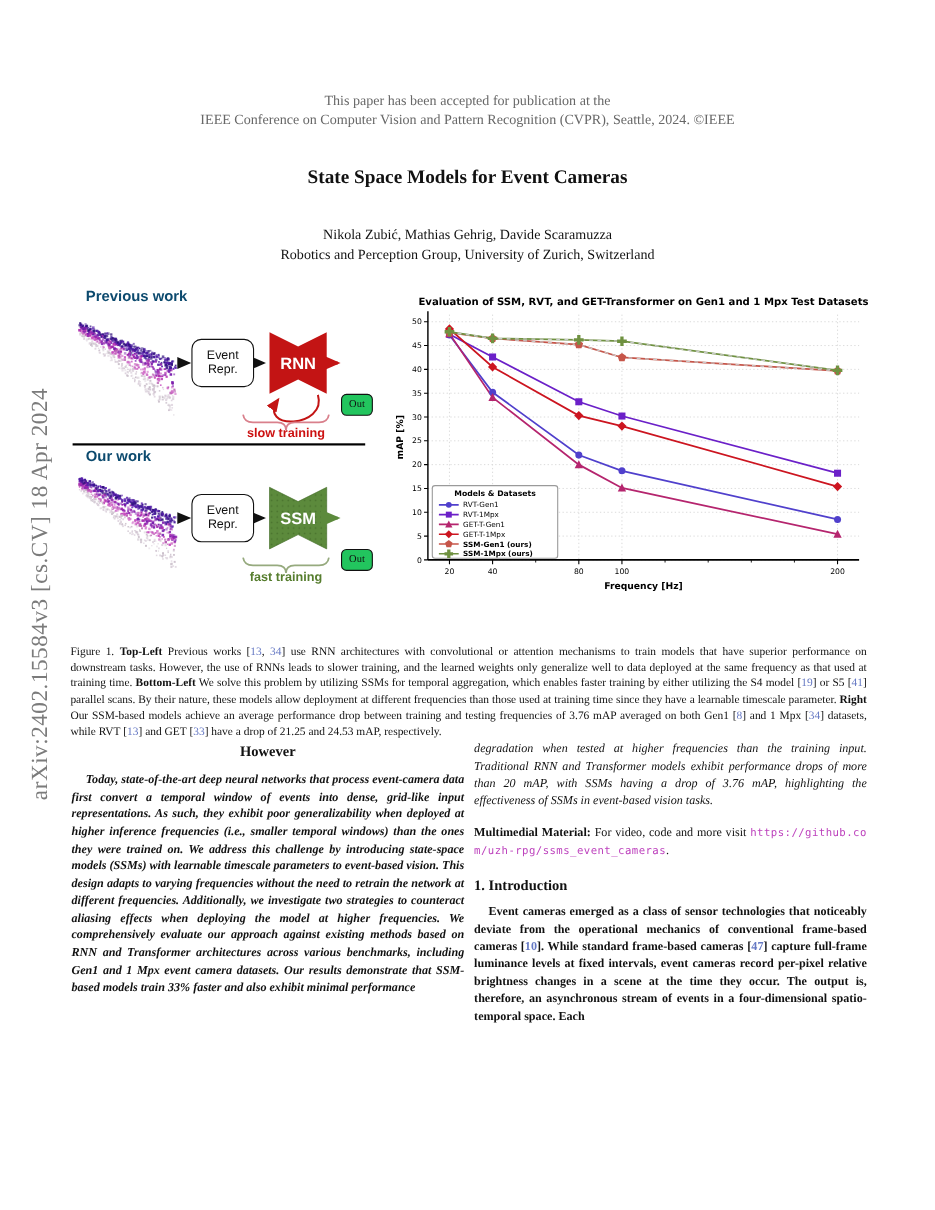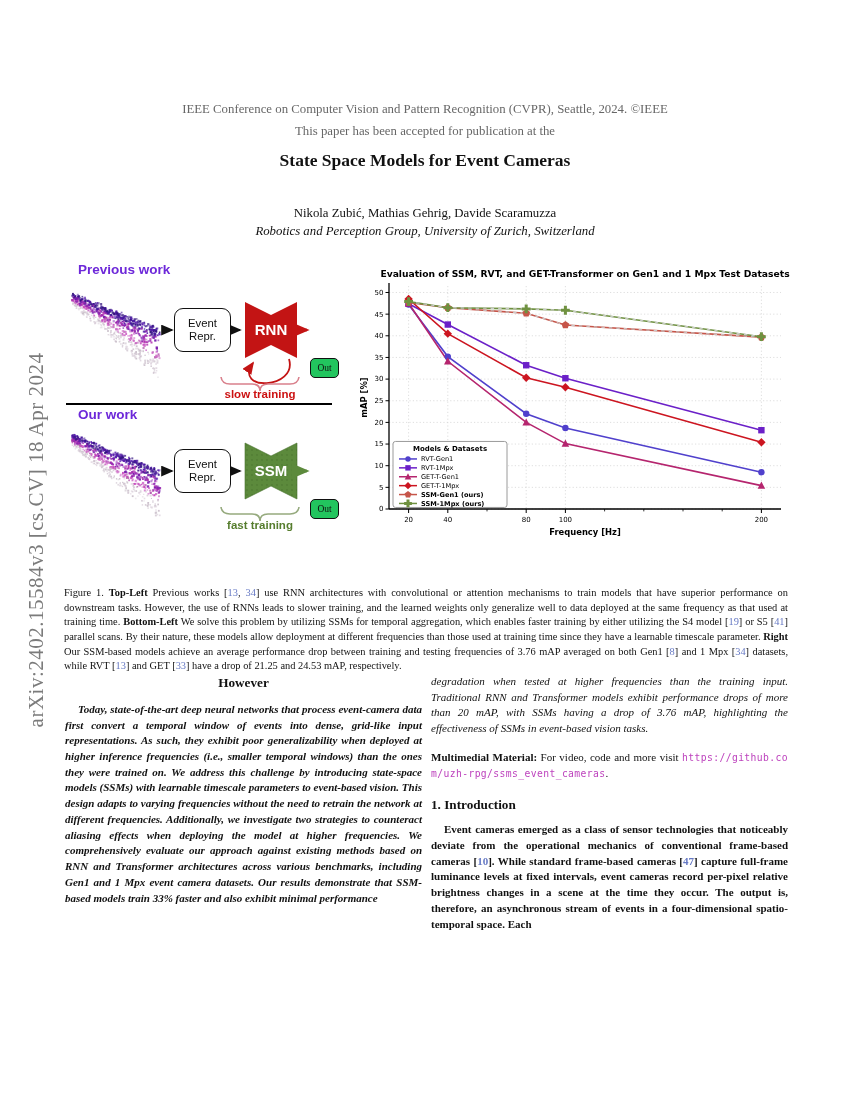--- a/index.html
+++ b/index.html
@@ -2,27 +2,27 @@
 <html><head>
 <meta charset="utf-8">
 <style>
   html,body{margin:0;padding:0;background:#ffffff;}
   .page{position:relative;width:850px;height:1100px;background:#fff;overflow:hidden;
         font-family:"Liberation Serif", serif;color:#111;}
   .center{text-align:center;}
   .hdr{position:absolute;left:0;width:850px;color:#676767;font-size:12.8px;line-height:1.45;}
   .paper-title{position:absolute;left:0;top:150px;width:850px;font-weight:bold;font-size:17.5px;}
   .authors{position:absolute;left:0;top:206px;width:850px;font-size:12.8px;}
-  .affil{position:absolute;left:0;top:224px;width:850px;font-size:12.8px;font-style:italic;}
+  .affil{position:absolute;left:0;top:224px;width:850px;font-size:12.8px;}
   .arxiv{position:absolute;left:36px;top:540px;transform:translate(-50%,-50%) rotate(-90deg);
          transform-origin:center;white-space:nowrap;color:#7b7b7b;font-size:21px;letter-spacing:0.5px;}
   
   .figrow{position:absolute;}
   .panel-head{position:absolute;left:13px;top:0px;font-family:"Liberation Sans",sans-serif;
-              font-weight:bold;font-size:13.5px;color:#6d28d9;}
+              font-weight:bold;font-size:13.5px;color:#0c4a6e;}
   .repr-box{position:absolute;border:1.7px solid #111;border-radius:9px;background:#fff;
             width:55px;height:42px;display:flex;align-items:center;justify-content:center;
             text-align:center;font-family:"Liberation Sans",sans-serif;font-size:11.3px;line-height:1.18;}
   .out-box{position:absolute;border:1.4px solid #111;border-radius:5px;background:#22c55e;
            width:27px;height:18px;display:flex;align-items:center;justify-content:center;
            font-family:Liberation Serif, serif;font-size:9.5px;margin-top:38px;}
   .train-note{position:absolute;font-family:"Liberation Sans",sans-serif;font-weight:bold;
               font-size:11.5px;text-align:center;width:100px;}
   .divider{position:absolute;left:66px;top:403px;width:266px;height:2.2px;background:#000;}
   .rowsvg{position:absolute;left:0;top:0;}
@@ -39,21 +39,21 @@
   .seg-link{font-family:"DejaVu Sans Mono",monospace;color:#bd42bd;font-size:9.7px;letter-spacing:0.4px;word-break:break-all;}
   .chart-wrap{position:absolute;left:357px;top:266px;width:434px;height:278px;}
   p{margin:0 0 0 0;}
   .mm-para{margin-top:13px;}
 </style>
 </head>
 <body>
 
 <div class="page">
 
-  <div class="hdr center" style="top:82px;margin-top:40px;">This paper has been accepted for publication at the</div>
+  <div class="hdr center" style="top:82px;">This paper has been accepted for publication at the</div>
   <div class="hdr center" style="top:100px;">IEEE Conference on Computer Vision and Pattern Recognition (CVPR), Seattle, 2024. ©IEEE</div>
 
   <div class="paper-title center">State Space Models for Event Cameras</div>
   <div class="authors center">Nikola Zubić, Mathias Gehrig, Davide Scaramuzza</div>
   <div class="affil center">Robotics and Perception Group, University of Zurich, Switzerland</div>
 
   <div class="arxiv">arXiv:2402.15584v3  [cs.CV]  18 Apr 2024</div>
 
   <div class="figrow" style="left:65px;top:262px;width:270px;height:142px;">
     <div class="panel-head">Previous work</div>

